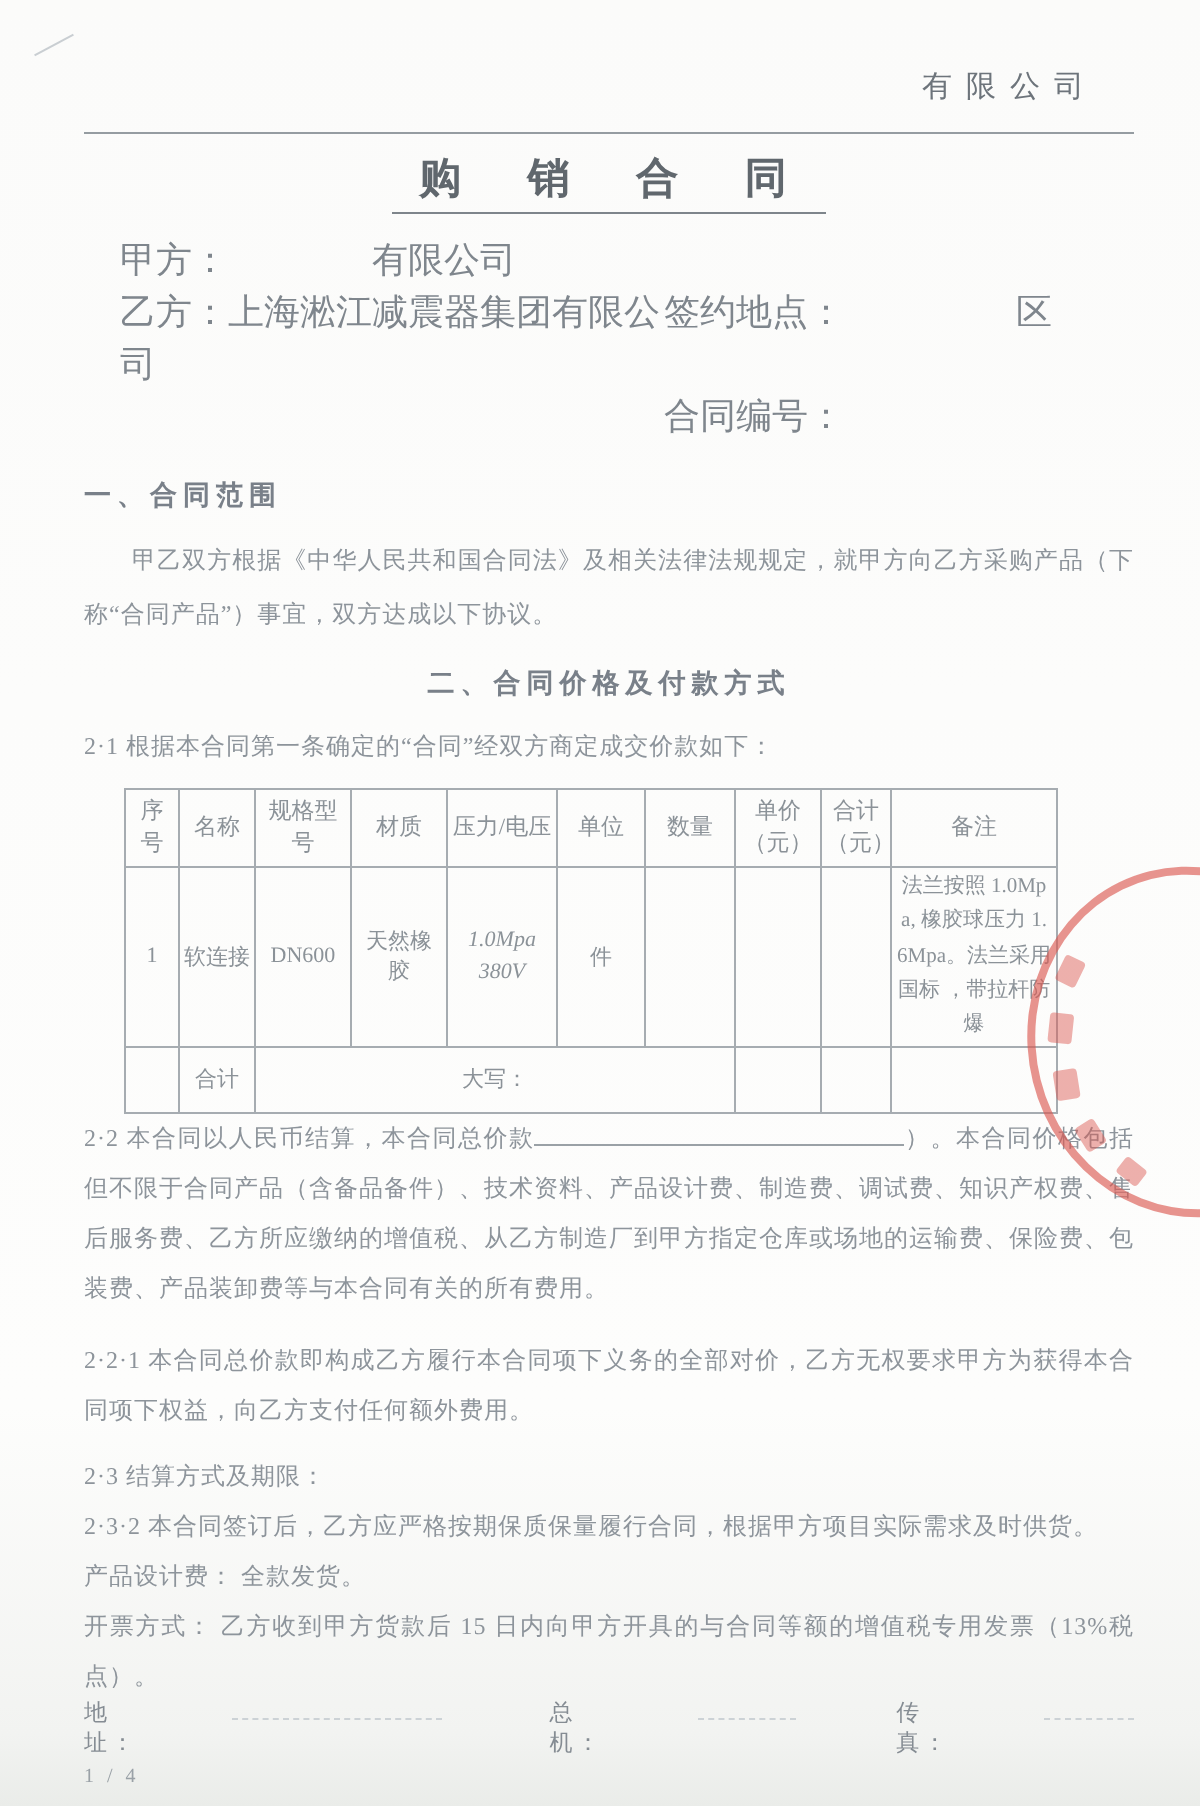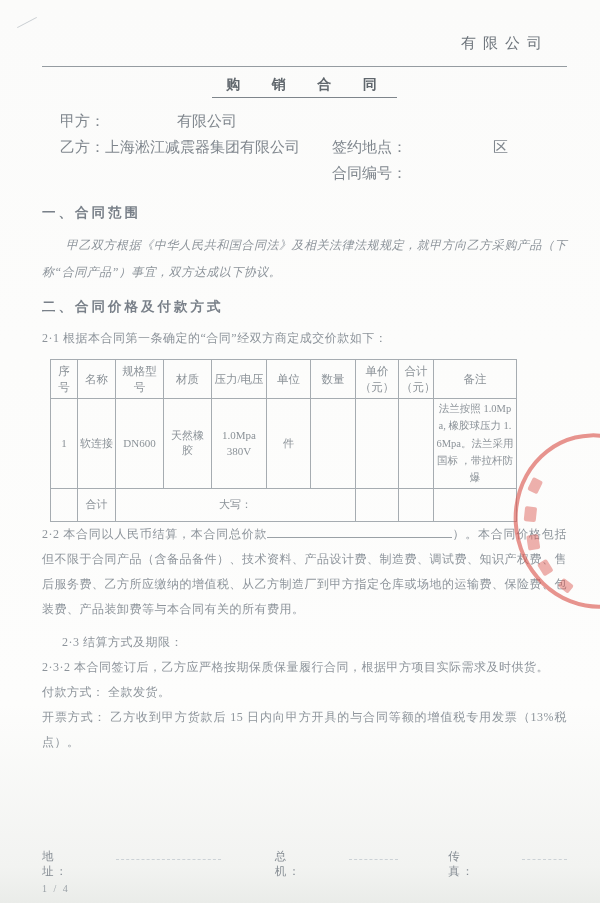--- a/index.html
+++ b/index.html
@@ -9,55 +9,55 @@
     font-family:"Liberation Serif","DejaVu Serif",serif;
     color:#8a9198;
   }
   .doc { position:absolute; left:42px; right:33px; top:34px; }
 
   
   .company-line { text-align:right; font-size:15px; letter-spacing:7px; color:#6d747b; padding-right:18px; height:22px; }
   .top-rule { border:none; border-top:1px solid #959ca1; margin:10px 0 0 0; }
   .title-wrap { text-align:center; margin-top:8px; }
   .doc-title {
-    display:inline-block; font-size:14px; letter-spacing:14px; color:#60676d;
+    display:inline-block; font-size:21px; letter-spacing:14px; color:#60676d;
     border-bottom:1px solid #7e858b; padding:0 6px 3px 14px; font-weight:bold;
   }
 
   
   .parties { margin-top:10px; }
-  .party-row { display:flex; font-size:15px; line-height:26px; color:#7f868d; }
+  .party-row { display:flex; font-size:18px; line-height:26px; color:#7f868d; }
   .party-left { width:290px; padding-left:18px; box-sizing:border-box; }
   .party-right { flex:1; }
   .blank-gap { display:inline-block; width:72px; }
   .place-gap { display:inline-block; width:86px; }
 
   
   .h2 { font-size:13.5px; font-weight:bold; letter-spacing:3px; color:#798089; margin:0; line-height:26px; }
   .h2.s1 { margin-top:14px; }
-  .h2.s2 { margin-top:9px; }
+  .h2.s2 { margin-top:9px;text-align:center; }
   .p { margin:0; font-size:12px; line-height:25px; text-align:justify; color:#8d949b; letter-spacing:0.5px; }
   .p.lh26 { line-height:26.5px; }
-  .indent { text-indent:2em;font-style:italic; }
-  .mt8 { margin-top:8px;margin-left:20px; }  .mt6 { margin-top:6px; }
+  .indent { text-indent:2em; }
+  .mt8 { margin-top:8px; }  .mt6 { margin-top:6px; }
   .mt12 { margin-top:11px; } .mt20 { }
   .blank-line { display:inline-block; width:185px; border-bottom:1px solid #9aa1a6; height:12px; vertical-align:baseline; }
 
   
   .price-table {
-    border-collapse:collapse; table-layout:fixed; width:466px; margin:8px 0 0 8px;
+    border-collapse:collapse; table-layout:fixed; width:466px; margin:8px 0 0 20px;
     font-size:11px; color:#8b9298; text-align:center;
   }
   .price-table th, .price-table td { border:1px solid #a6acb1; padding:1px 2px; font-weight:normal; vertical-align:middle; word-break:break-all; }
   .price-table thead th { height:36px; font-size:11.5px; line-height:1.4; }
   .row-item td { height:76px; }
   .row-total td { height:30px; }
   .remark-cell { font-size:10.5px; line-height:1.65; padding:2px 3px; }
   .caps-cell { text-align:center; padding-left:58px; }
-  .pressure-cell div { line-height:1.5; }
+  .pressure-cell div { line-height:1.5;font-style:italic; }
 
   
   .footer { position:absolute; left:42px; right:33px; top:849px; font-size:11.5px; color:#858c93; }
   .footer-row { display:flex; align-items:baseline; letter-spacing:2px;gap:40px; }
   .redact { display:inline-block; border-bottom:1px dashed #ccd2d6; height:10px; }
   .r1 { width:140px; margin-right:14px; } .r2 { width:66px; margin-right:10px; } .r3 { width:60px; }
   .page-num { font-size:10px; letter-spacing:2px; color:#9aa1a7; margin-top:4px; padding-right:40px; }
 
   
   .seal { position:absolute; top:433px; right:-78px; width:156px; height:168px;
@@ -165,23 +165,24 @@
           <td class="caps-cell" colspan="5">大写：</td>
           <td></td>
           <td></td>
           <td></td>
         </tr>
       </tbody>
     </table>
 
     <p class="p mt20"><span>2·2 本合同以人民币结算，本合同总价款</span><span class="blank-line"></span><span>）。本合同价格包括但不限于合同产品（含备品备件）、技术资料、产品设计费、制造费、调试费、知识产权费、售后服务费、乙方所应缴纳的增值税、从乙方制造厂到甲方指定仓库或场地的运输费、保险费、包装费、产品装卸费等与本合同有关的所有费用。</span></p>
 
+    <p class="p mt12">2·2·1 本合同总价款即构成乙方履行本合同项下义务的全部对价，乙方无权要求甲方为获得本合同项下权益，向乙方支付任何额外费用。</p>
     <p class="p mt8">2·3 结算方式及期限：</p>
     <p class="p">2·3·2 本合同签订后，乙方应严格按期保质保量履行合同，根据甲方项目实际需求及时供货。</p>
-    <p class="p">付款方式： 全款发货。</p>
+    <p class="p">产品设计费： 全款发货。</p>
     <p class="p">开票方式： 乙方收到甲方货款后 15 日内向甲方开具的与合同等额的增值税专用发票（13%税点）。</p>
 
   </div>
 
   <div class="footer">
     <div class="footer-row">
       <span>地 址：</span>
         <span class="redact r1"></span>
       <span>总 机：</span>
         <span class="redact r2"></span>

